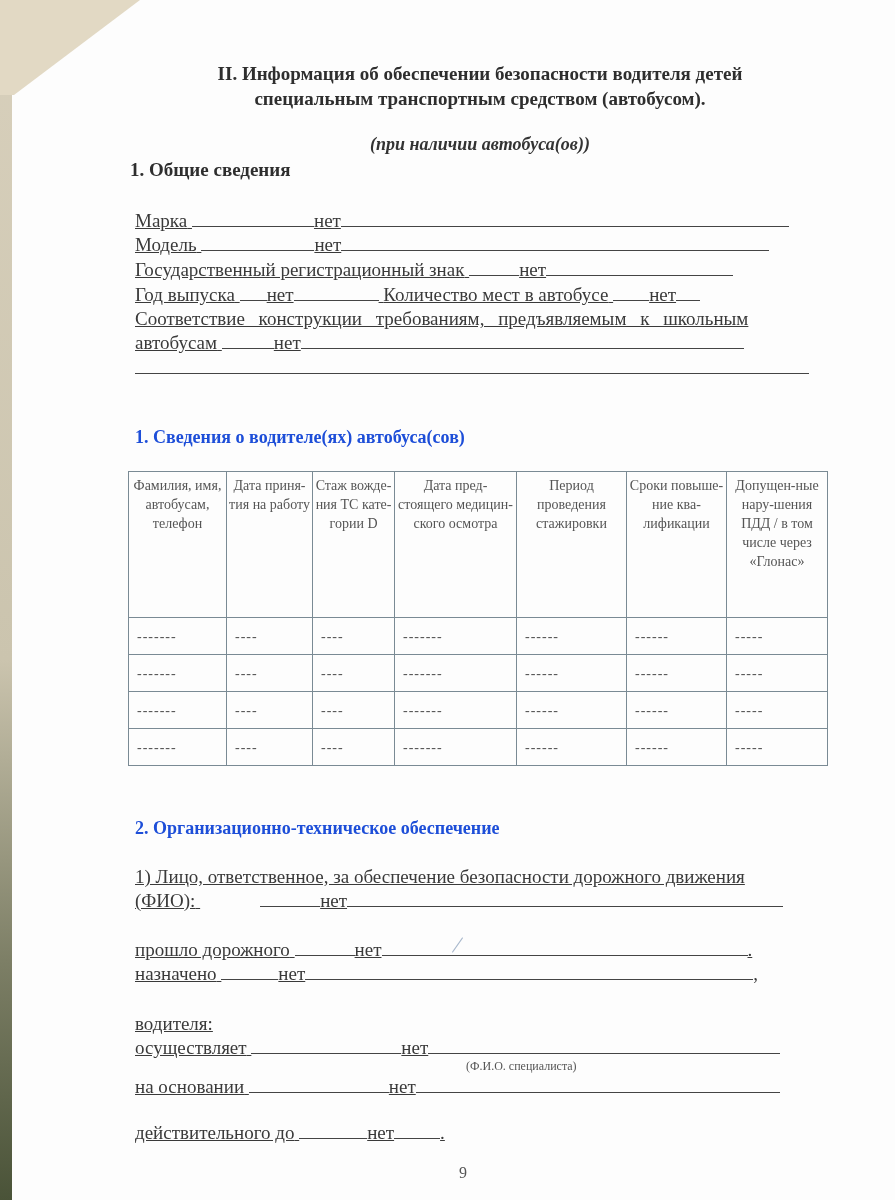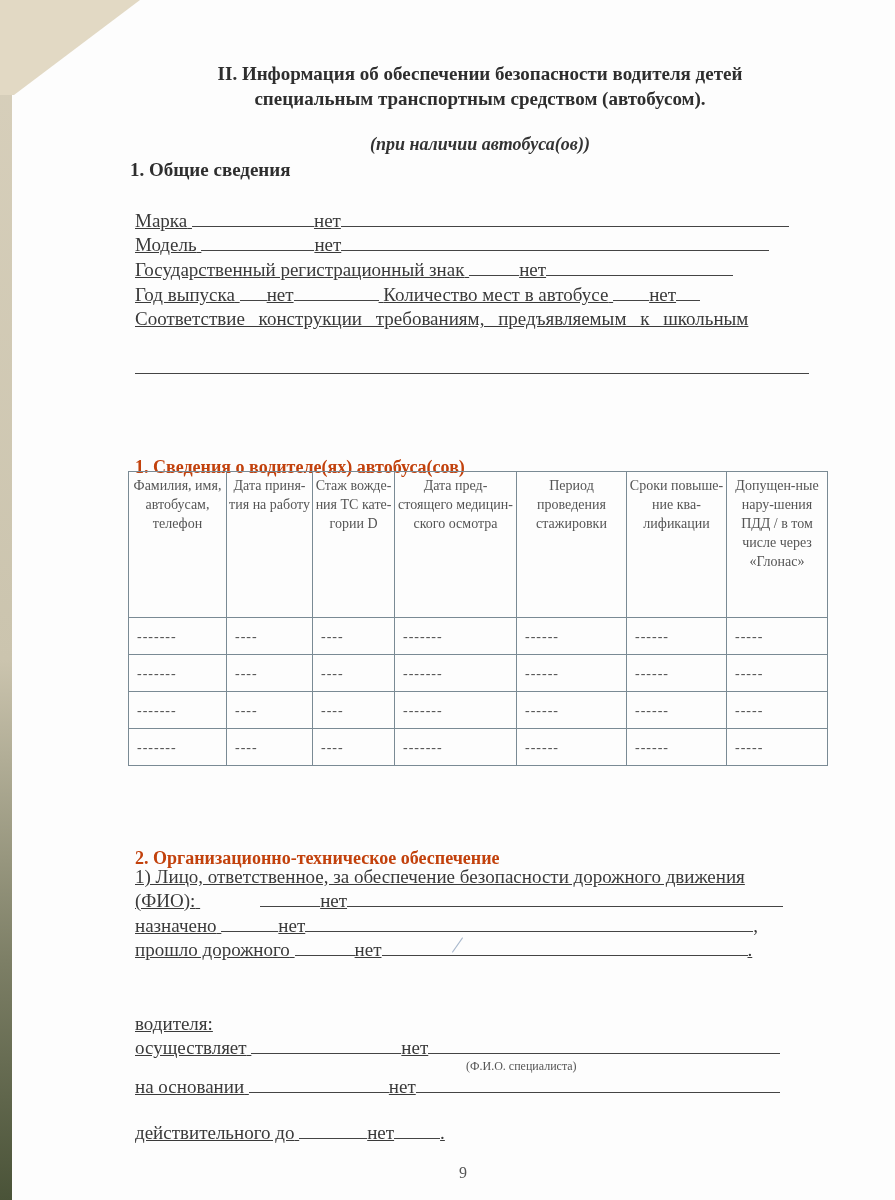--- a/index.html
+++ b/index.html
@@ -29,21 +29,21 @@
     }
     .h1 {
       position: absolute; left: 130px; width: 700px; text-align: left;
       font-weight: bold; font-size: 19px; top: 159px; color: #2e2e2e;
     }
     .line {
       position: absolute; left: 135px; font-size: 19px; line-height: 25px; white-space: nowrap; text-decoration: underline;
     }
     .u { display: inline-block; border-bottom: 1px solid #444; height: 17px; vertical-align: baseline; }
     .section-title {
-      position: absolute; left: 135px; font-weight: bold; font-size: 18px; color: #c2410c; margin-top: 30px;
+      position: absolute; left: 135px; font-weight: bold; font-size: 18px; color: #1d4ed8;
     }
     table.drivers {
       position: absolute; left: 128px; top: 471px; width: 699px;
       border-collapse: collapse; font-size: 14px; color: #555;
       table-layout: fixed;
     }
     table.drivers th, table.drivers td {
       border: 1px solid #7a8a94; text-align: center; vertical-align: top;
       font-weight: normal; padding: 4px 2px; line-height: 19px;
     }
@@ -86,20 +86,24 @@
     <span class="u" style="width:50px;"></span><span>нет</span><span class="u" style="width:187px;"></span>
   </div>
   <div class="line" style="top:282px;">
     <span>Год выпуска</span>
     <span class="u" style="width:27px;"></span><span>нет</span><span class="u" style="width:85px;"></span>
     <span>Количество мест в автобусе</span>
     <span class="u" style="width:36px;"></span><span>нет</span><span class="u" style="width:24px;"></span>
   </div>
   <div class="line" style="top:306px; width:682px; display:flex; justify-content:space-between;">
     <span style="white-space:pre; word-spacing:9px;">Соответствие конструкции требованиям, предъявляемым к школьным</span>
+  </div>
+  <div class="line" style="top:330px;">
+    <span>автобусам</span>
+    <span class="u" style="width:52px;"></span><span>нет</span><span class="u" style="width:443px;"></span>
   </div>
   <div class="line" style="top:355px;">
     <span class="u" style="width:674px;"></span>
   </div>
 
   <div class="section-title" style="top:427px;">1. Сведения о водителе(ях) автобуса(сов)</div>
 
   <table class="drivers">
     <colgroup>
       <col style="width:98px">
@@ -161,21 +165,21 @@
     </tbody>
   </table>
 
   <div class="section-title" style="top:818px;">2. Организационно-техническое обеспечение</div>
 
   <div class="line" style="top:864px;">1) Лицо, ответственное, за обеспечение безопасности дорожного движения</div>
   <div class="line" style="top:888px;">
     <span>(ФИО):</span>
     <span style="display:inline-block; width:60px;"></span><span class="u" style="width:60px;"></span><span>нет</span><span class="u" style="width:436px;"></span>
   </div>
-  <div class="line" style="top:913px;">
+  <div class="line" style="top:961px;">
     <span>назначено</span>
     <span class="u" style="width:57px;"></span><span>нет</span><span class="u" style="width:448px;"></span>,
   </div>
   <div class="line" style="top:937px;">
     <span>прошло дорожного</span>
     <span class="u" style="width:60px;"></span><span>нет</span><span class="u" style="width:366px;"></span>.
   </div>
   <div class="mark" style="left:457px; top:936px;"></div>
 
   <div class="line" style="top:1011px;">водителя:</div>

